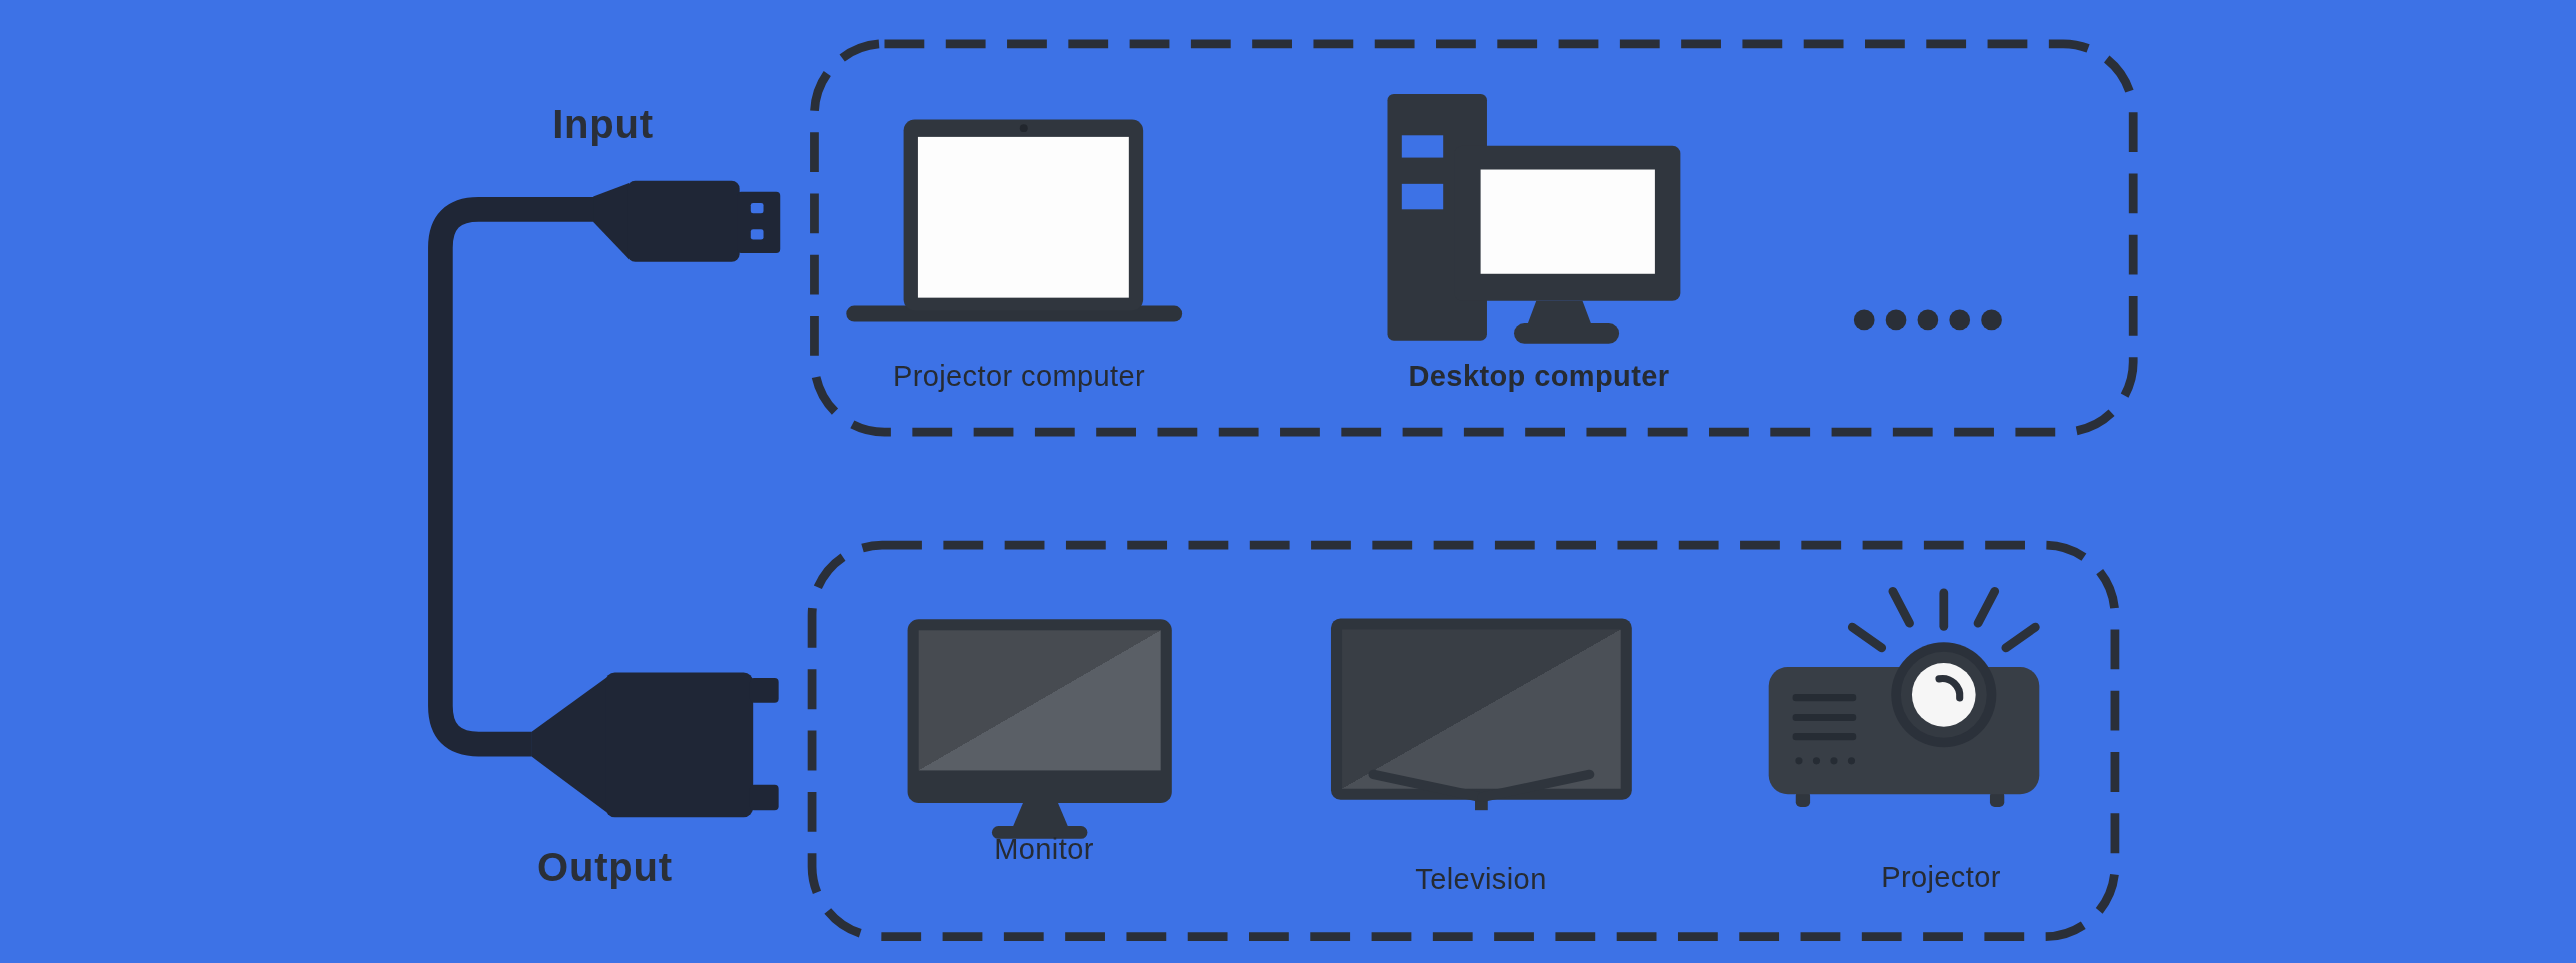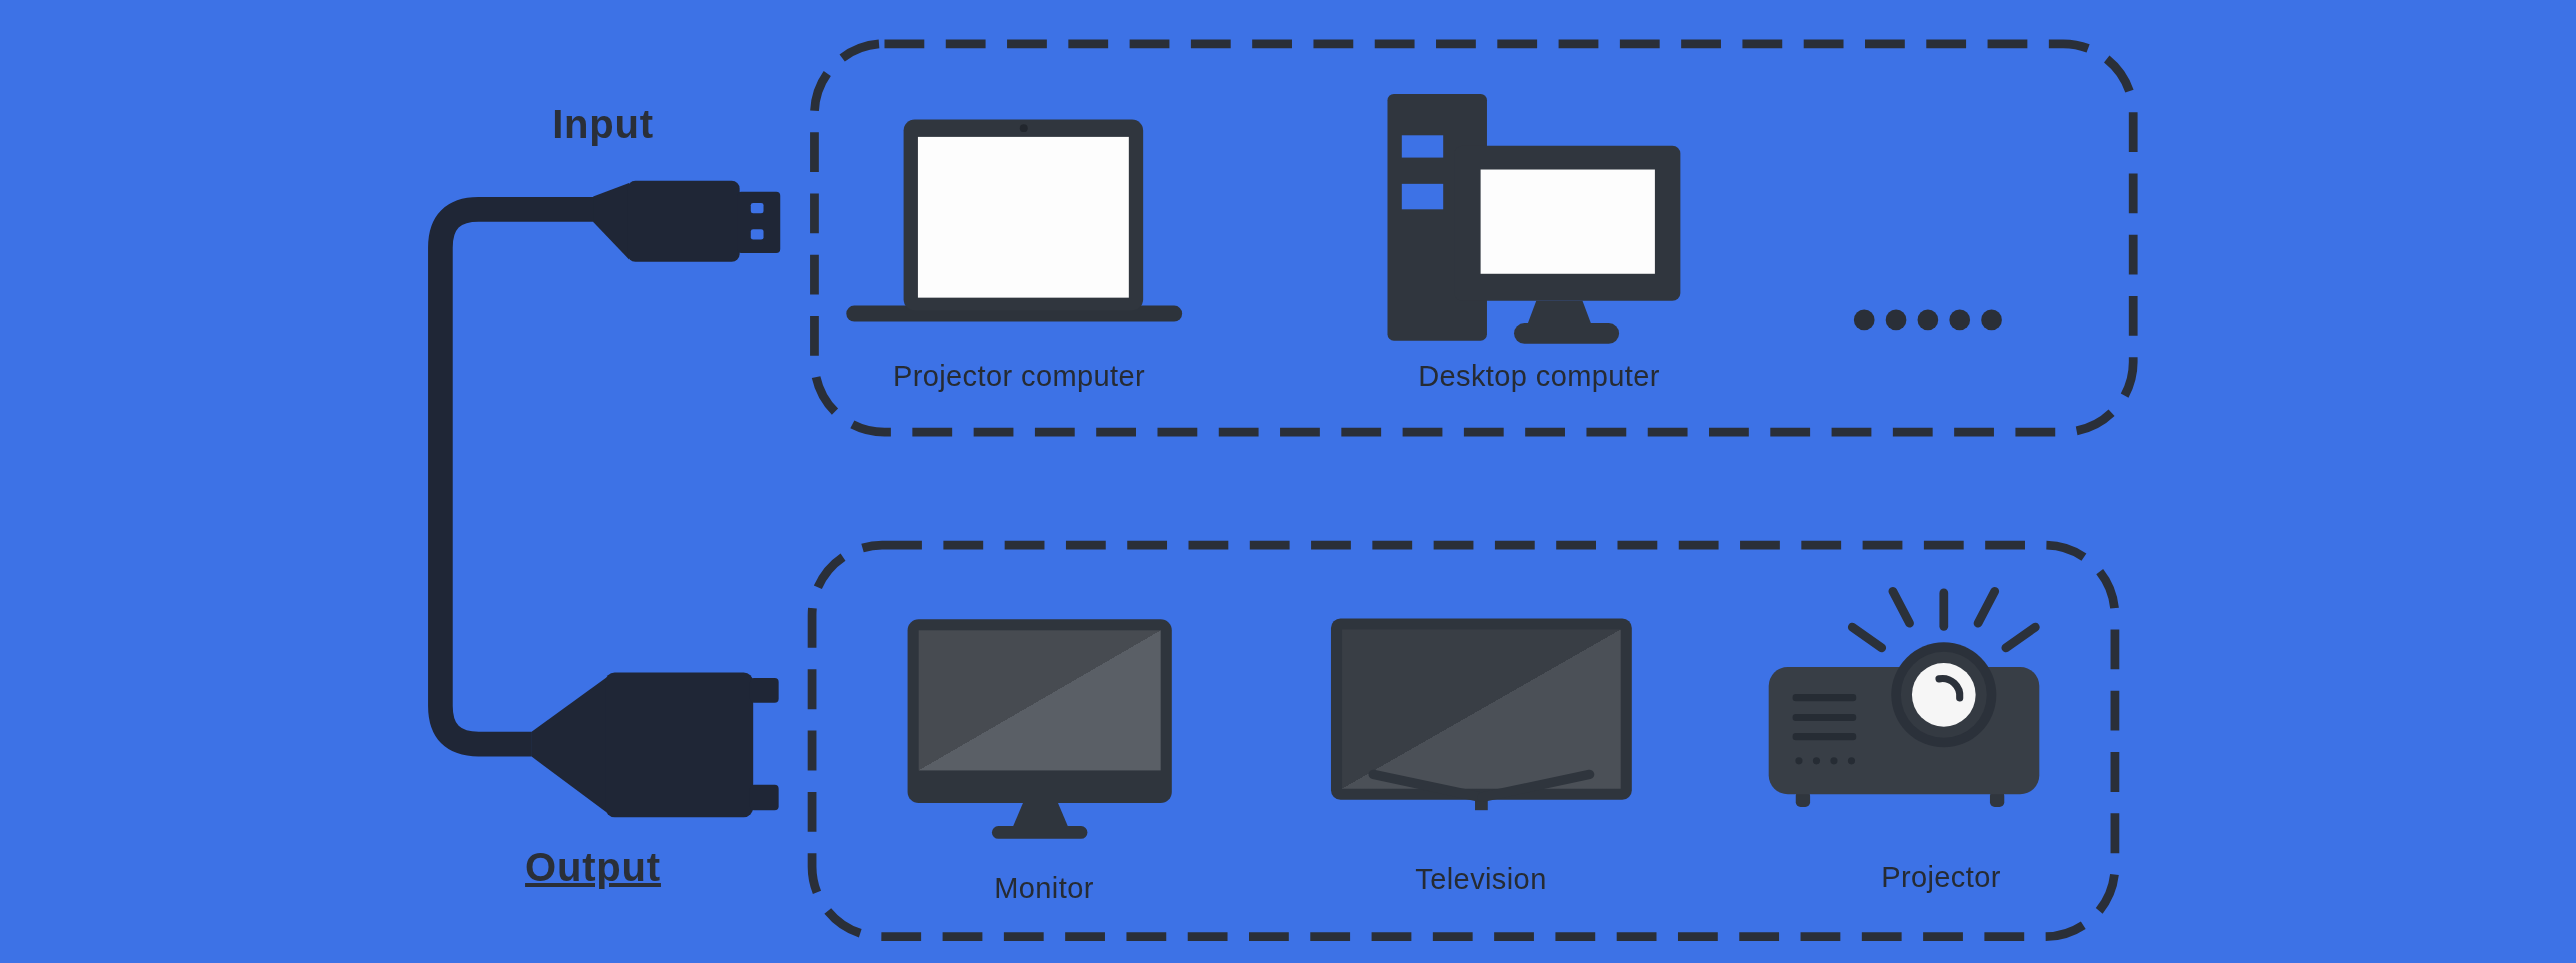--- a/index.html
+++ b/index.html
@@ -136,26 +136,26 @@
         <circle cx="2442" cy="873" r="66" fill="#2b313a"></circle>
         <circle cx="2442" cy="873" r="54" fill="#343a42"></circle>
         <circle cx="2442" cy="873" r="40" fill="#f6f6f6"></circle>
         <path d="M 2436 853 A 22 22 0 0 1 2462 877" fill="none" stroke="#2b313a" stroke-width="9" stroke-linecap="round"></path>
       </g>
     </g>
   </svg>
 
   <div class="io-label" style="left:404px;top:102px;">Input</div>
 
-  <div class="io-label" style="left:394px;top:845px;text-decoration:underline;">Output</div>
+  <div class="io-label" style="left:406px;top:845px;">Output</div>
 
   <div class="dev-label" style="left:820px;top:360px;">Projector computer</div>
 
-  <div class="dev-label" style="left:1340px;top:360px;">Desktop computer</div>
+  <div class="dev-label" style="left:1340px;top:360px;font-weight:bold;">Desktop computer</div>
 
-  <div class="dev-label" style="left:845px;top:872px;">Monitor</div>
+  <div class="dev-label" style="left:845px;top:833px;">Monitor</div>
 
   <div class="dev-label" style="left:1282px;top:863px;">Television</div>
 
   <div class="dev-label" style="left:1742px;top:861px;">Projector</div>
 
 </div>
 
 
 </body></html>

